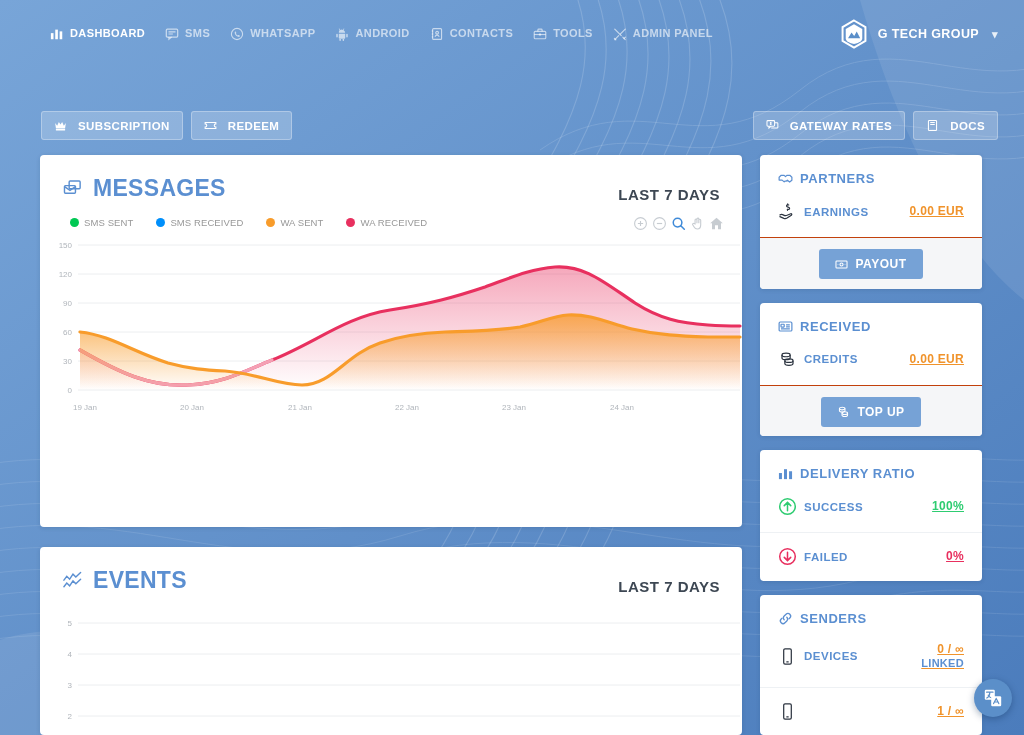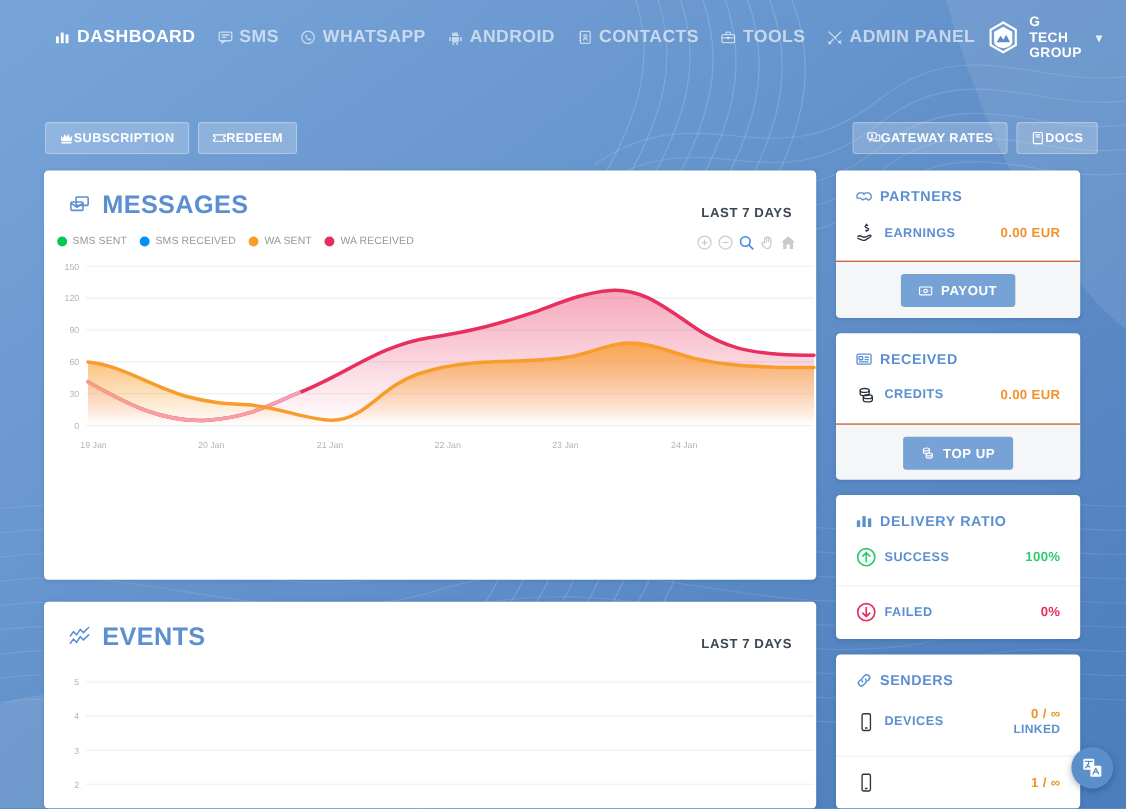--- a/index.html
+++ b/index.html
@@ -24,24 +24,24 @@
 
   
   #topnav {
     position: absolute; top: 0; left: 0; right: 0; height: 68px;
     display: flex; align-items: center;
     padding: 0 26px 0 40px;
     z-index: 20;
   }
   .nav-items { display: flex; align-items: center; gap: 0px; }
   .nav-item {
-    display: flex; align-items: center; gap: 6px;
+    display: flex; align-items: flex-start; gap: 6px;
     padding: 6px 10px;
     color: rgba(255,255,255,.62);
-    font-size: 16px; font-weight: bold; letter-spacing: .4px;
+    font-size: 11px; font-weight: bold; letter-spacing: .4px;
     white-space: nowrap;
     cursor: pointer;
   }
   .nav-item.active { color: #ffffff; }
   .nav-item .ico { display: inline-flex; width: 14px; height: 14px; align-items: center; justify-content: center; }
   .nav-item .ico svg { width: 14px; height: 14px; display: block; }
 
   #account {
     margin-left: auto;
     display: flex; align-items: center; gap: 9px;
@@ -54,21 +54,21 @@
   #account .caret { font-size: 11px; opacity: .85; margin-left: 4px; }
 
   
   #actionbar {
     position: absolute; top: 111px; left: 0; right: 0; height: 29px;
     padding: 0 26px 0 41px;
     display: flex; align-items: center;
     z-index: 12;
   }
   .pill {
-    display: inline-flex; align-items: center; gap: 0;
+    display: inline-flex; align-items: center; gap: 11px;
     height: 29px; padding: 0 12px;
     background: rgba(255,255,255,.21);
     border: 1px solid rgba(255,255,255,.30);
     border-radius: 3px;
     color: #fff; font-size: 11.5px; font-weight: bold; letter-spacing: .4px;
     white-space: nowrap; cursor: pointer;
     margin-right: 8px;
   }
   .pill svg { width: 13px; height: 13px; display: block; }
   .pill-right-group { margin-left: auto; display: flex; border-radius: 11px; }
@@ -92,31 +92,31 @@
   .card-head {
     display: flex; align-items: center;
     padding: 18px 22px 6px 22px;
   }
   .card-head .title {
     display: flex; align-items: center; gap: 10px;
     color: #5b8fd1; font-size: 23px; font-weight: bold; letter-spacing: .3px;
   }
   .card-head .title svg { width: 21px; height: 21px; display: block; }
   .card-head .period {
-    margin-left: auto; color: #3d4753; font-size: 12px;
+    margin-left: auto; color: #3d4753; font-size: 15px;
     font-weight: bold; letter-spacing: .5px; margin-top: 13px;
   }
 
   
   #messages-card { height: 372px; position: relative; }
   .chart-area { position: relative; height: 210px; margin-top: 4px; }
 
   .legend {
-    position: absolute; top: 4px; left: 12px;
-    display: flex; align-items: flex-start; gap: 12px;
+    position: absolute; top: 4px; left: 30px;
+    display: flex; align-items: flex-start; gap: 23px;
   }
   .legend .li { display: flex; align-items: center; gap: 5px; }
   .legend .dot { width: 9px; height: 9px; border-radius: 50%; display: block; }
   .legend .lbl { font-size: 9.5px; color: #989898; letter-spacing: .1px; }
 
   .chart-tools {
     position: absolute; top: 3px; right: 18px;
     display: flex; align-items: center; gap: 4px;
   }
   .chart-tools .ct { width: 15px; height: 15px; cursor: pointer; display: block; opacity: .55; }
@@ -142,21 +142,21 @@
   .prow {
     display: flex; align-items: center;
     padding: 4px 18px 16px 18px;
   }
   .prow.bordered { border-top: 1px solid #eef1f4; padding-top: 14px; }
   .prow .ricon { width: 26px; display: flex; align-items: center; }
   .prow .ricon svg { width: 19px; height: 19px; display: block; }
   .prow .rlabel { color: #5b8fd1; font-size: 11.5px; font-weight: bold; letter-spacing: .5px; }
   .prow .rval {
     margin-left: auto; font-size: 12px; font-weight: bold;
-    letter-spacing: .3px; text-align: right; line-height: 1.25;
+    letter-spacing: .3px; text-align: right; line-height: 1.25; text-decoration: underline;
   }
   .rval .sub { display: block; color: #5b8fd1; font-size: 11px; }
 
   .panel-foot {
     background: #f5f6f8;
     border-top: 1px solid #c2410c;
     display: flex; justify-content: center; align-items: center;
     padding: 11px 0;
   }
   .foot-btn {

